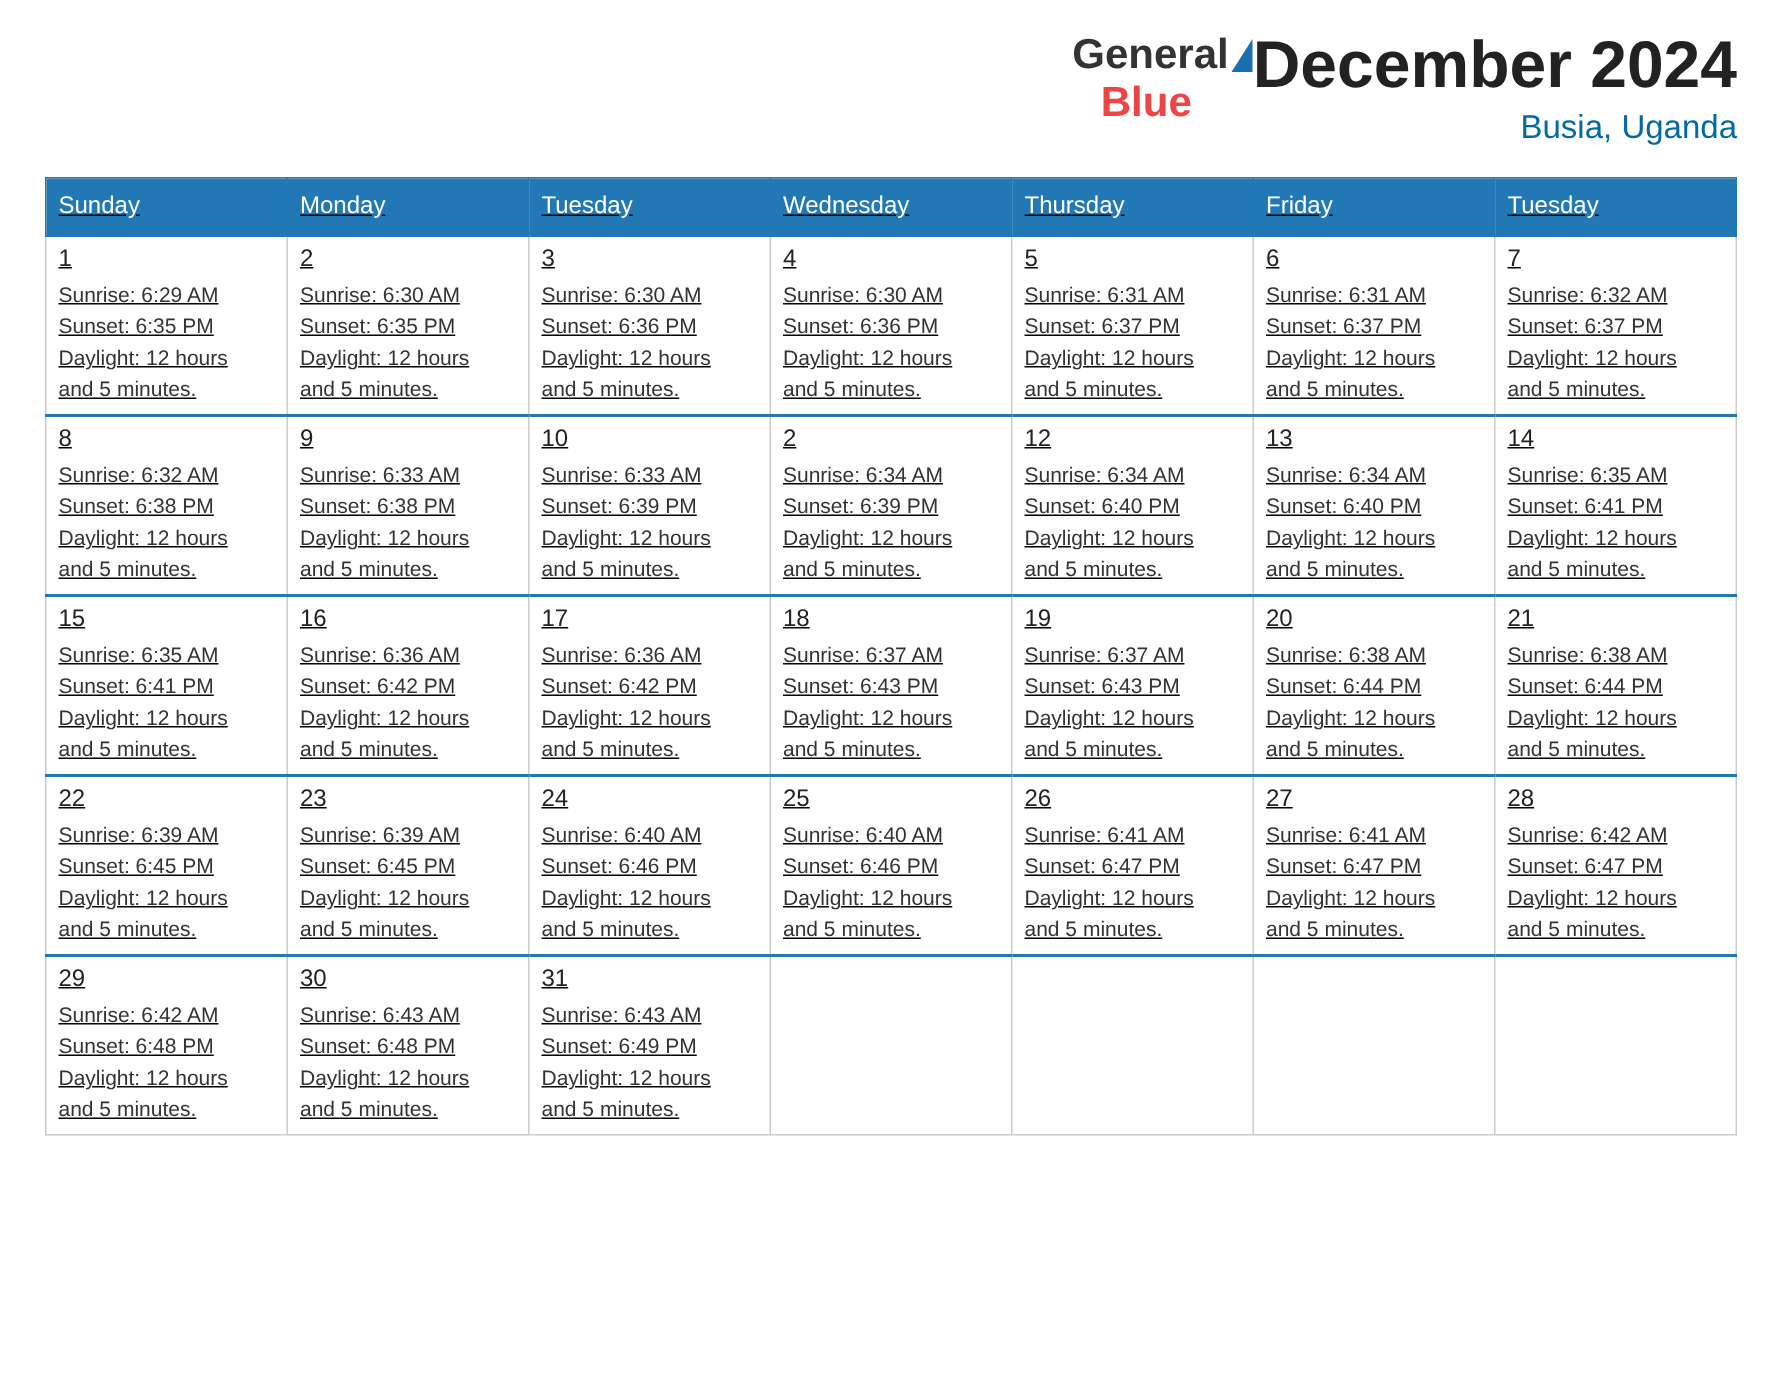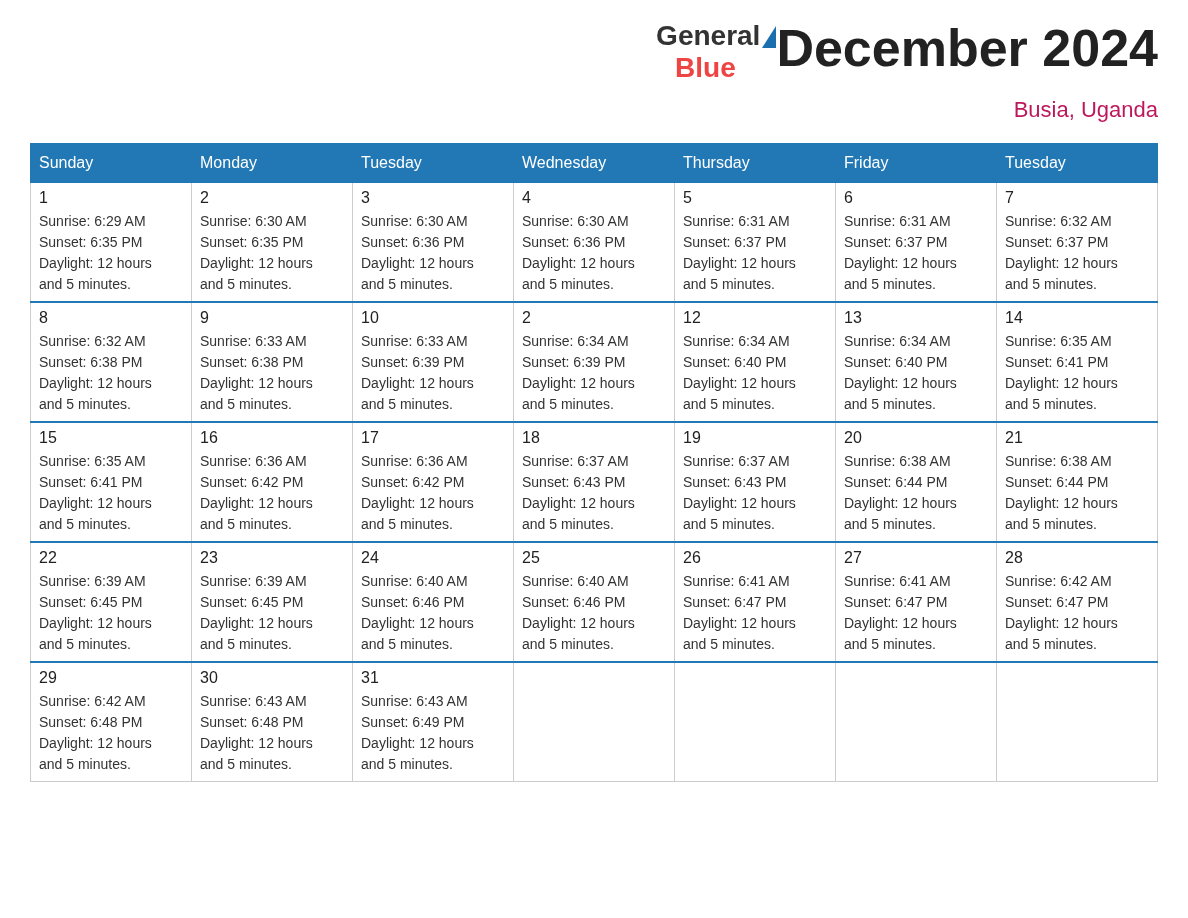--- a/index.html
+++ b/index.html
@@ -37,33 +37,34 @@
       border-left: 14px solid transparent;
       border-bottom: 22px solid #1a6faf;
       margin-left: 2px;
       margin-bottom: -2px;
       display: inline-block;
     }
     .title-block {
       text-align: right;
     }
     .month-title {
-      font-size: 52px;
+      font-size: 44px;
       font-weight: bold;
       color: #222;
       line-height: 1.1;
     }
     .location {
       font-size: 22px;
-      color: #be185d;
-      margin-top: 20px;
+      color: #0369a1;
+      margin-top: 4px;
     }
     table {
       width: 100%;
       border-collapse: collapse;
+      text-decoration: underline;
     }
     thead tr th {
       background-color: #2178b4;
       color: #fff;
       padding: 10px 8px;
       font-size: 16px;
       font-weight: normal;
       text-align: left;
       border: 1px solid #2178b4;
     }

